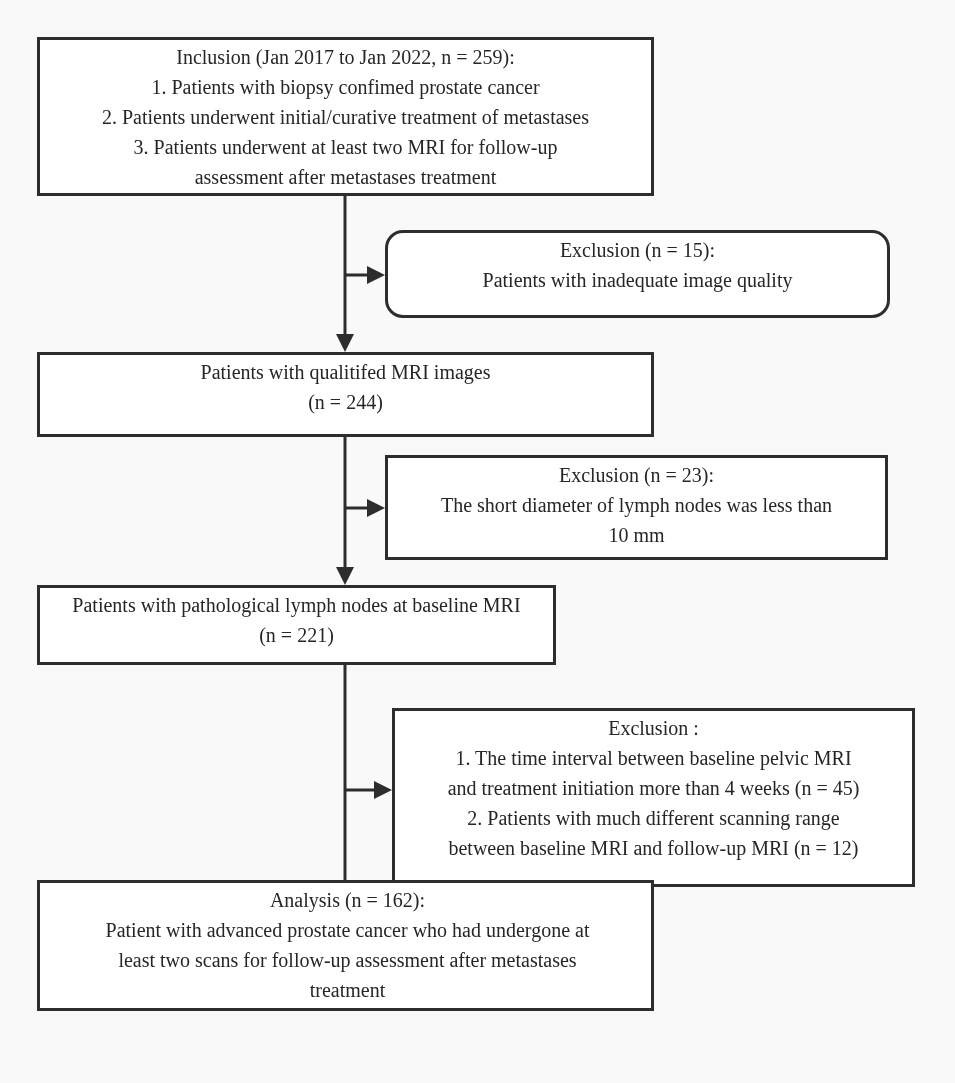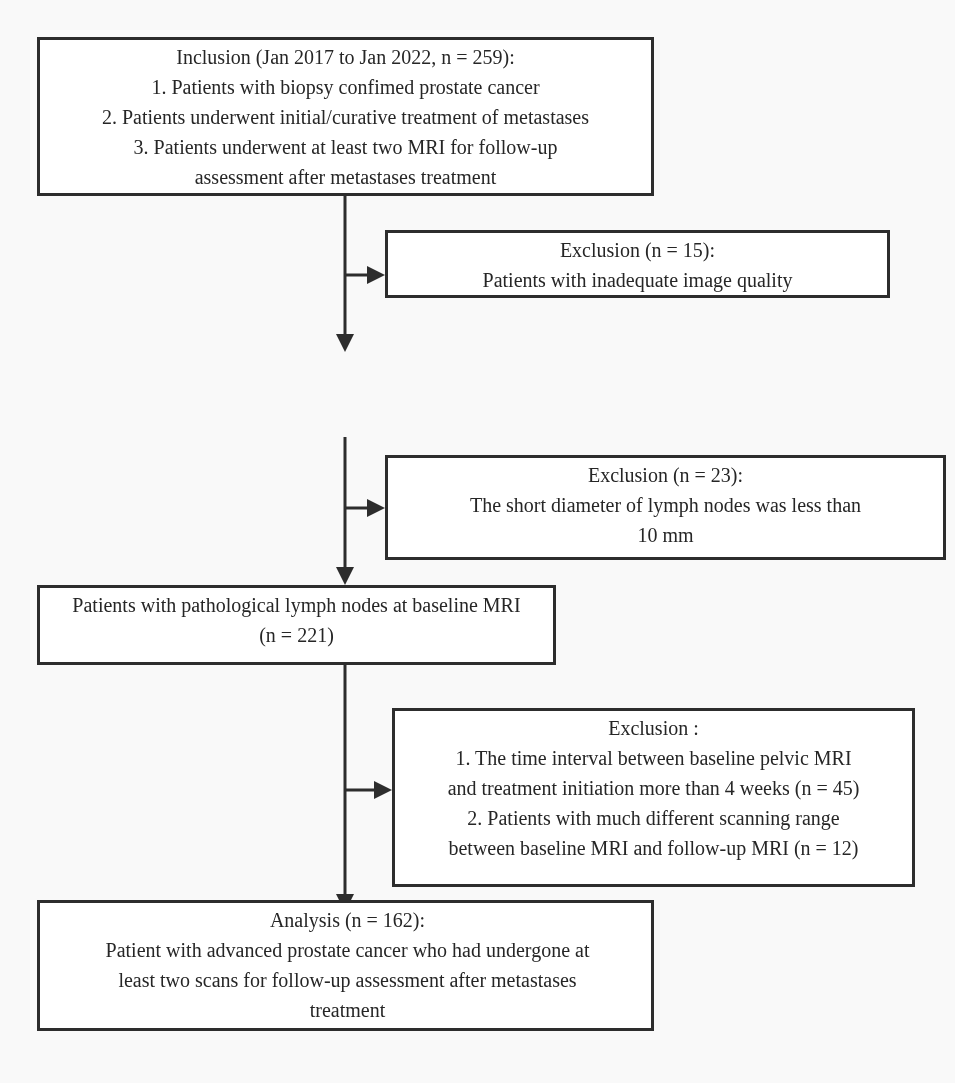--- a/index.html
+++ b/index.html
@@ -38,26 +38,26 @@
     padding: 2px 4px;
   }
   .box-text {
     white-space: pre-line;
     font-size: 20px;
     line-height: 30px;
     color: var(--text);
   }
   
   #node-inclusion   { left: 37px;  top: 37px;  width: 617px; height: 159px; }
-  #node-exclusion-1 { left: 385px; top: 230px; width: 505px; height: 68px;  }
+  #node-exclusion-1 { left: 385px; top: 230px; width: 505px; height: 88px; border-radius: 18px;  }
   #node-qualified   { left: 37px;  top: 352px; width: 617px; height: 85px;  }
-  #node-exclusion-2 { left: 385px; top: 455px; width: 561px; height: 105px; }
+  #node-exclusion-2 { left: 385px; top: 455px; width: 503px; height: 105px; }
   #node-pathologic  { left: 37px;  top: 585px; width: 519px; height: 80px;  }
   #node-exclusion-3 { left: 392px; top: 700px; width: 523px; height: 179px; margin-top: 8px; }
-  #node-analysis    { left: 37px;  top: 900px; width: 617px; height: 131px; padding-left: 8px; }
+  #node-analysis    { left: 37px;  top: 880px; width: 617px; height: 131px; padding-left: 8px; }
 </style>
 </head>
 <body>
 
 <div class="canvas">
 
   <svg class="arrow-layer" viewBox="0 0 955 1083" aria-hidden="true">
 
     <line x1="345" y1="196" x2="345" y2="338"></line>
     <polygon points="345,352 336,334 354,334"></polygon>
@@ -84,20 +84,24 @@
 2. Patients underwent initial/curative treatment of metastases
 3. Patients underwent at least two MRI for follow-up
 assessment after metastases treatment</span>
   </div>
 
   <div class="box" id="node-exclusion-1">
     <span class="box-text">Exclusion (n = 15):
 Patients with inadequate image quality</span>
   </div>
 
+  <div class="box" id="node-qualified">
+    <span class="box-text">Patients with qualitifed MRI images
+(n = 244)</span>
+  </div>
 
   <div class="box" id="node-exclusion-2">
     <span class="box-text">Exclusion (n = 23):
 The short diameter of lymph nodes was less than
 10 mm</span>
   </div>
 
   <div class="box" id="node-pathologic">
     <span class="box-text">Patients with pathological lymph nodes at baseline MRI
 (n = 221)</span>

